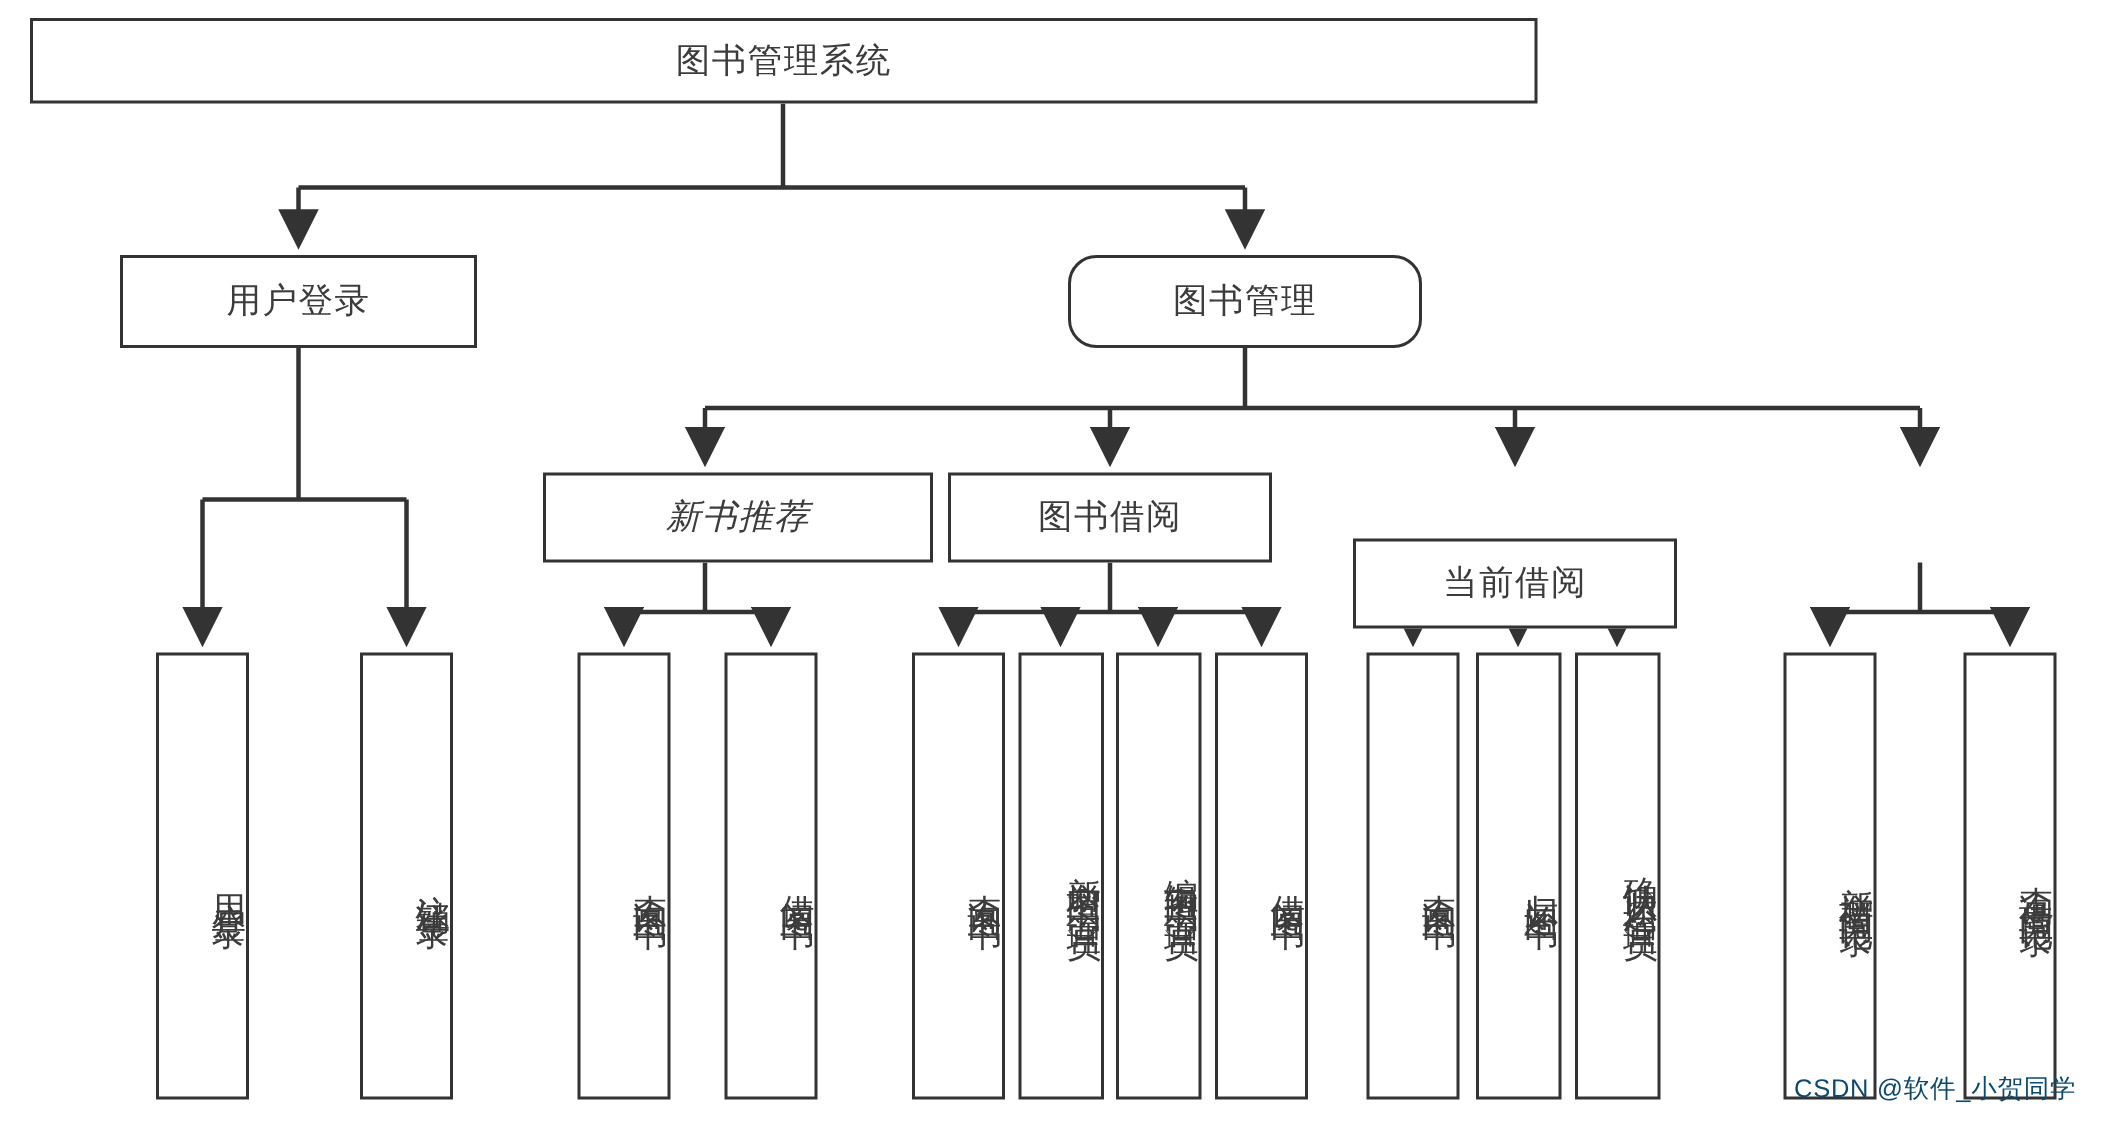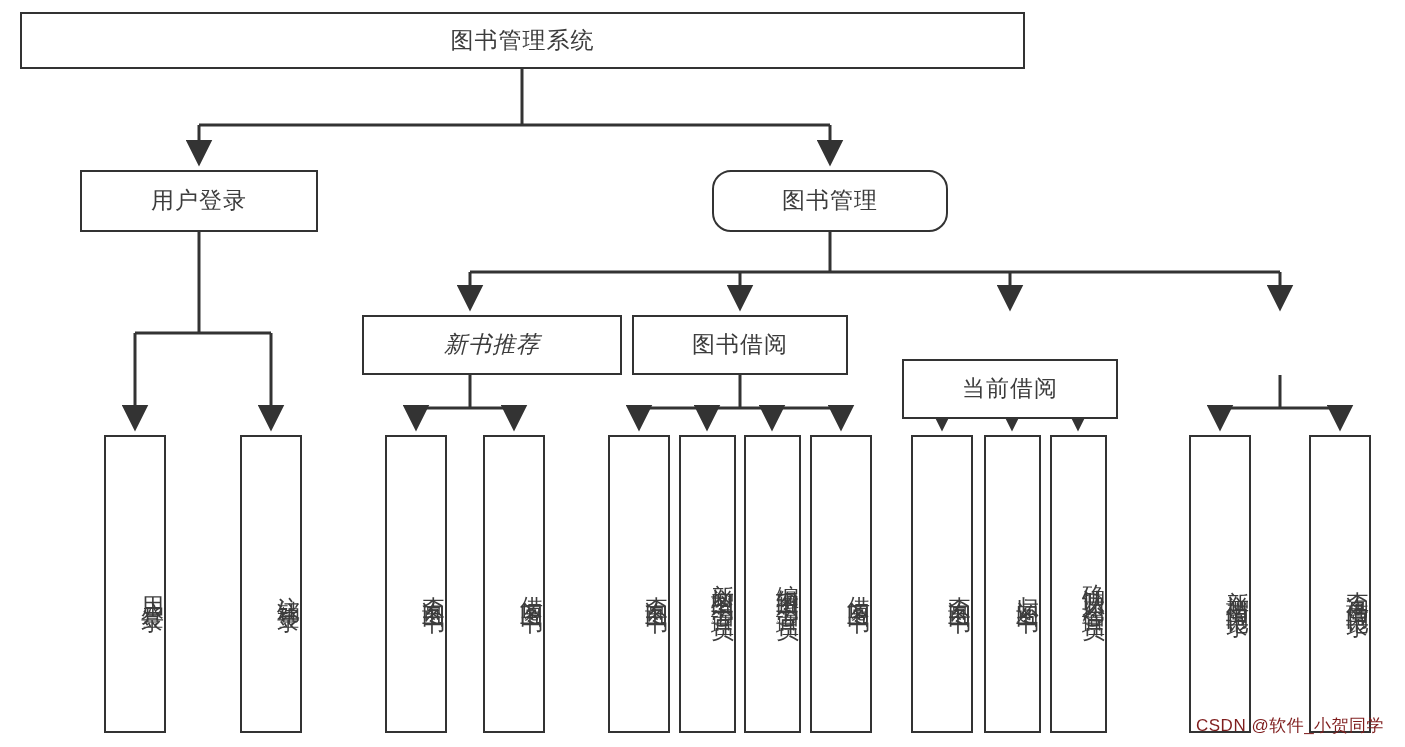--- a/index.html
+++ b/index.html
@@ -50,21 +50,21 @@
     align-items: flex-start;
     justify-content: center;
   }
   .node .label {
     display: block;
     white-space: pre-wrap;
   }
   .watermark {
     position: absolute;
     font-size: 17px;
-    color: #7f1d1d;
+    color: #0c4a6e;
     white-space: nowrap;
     letter-spacing: 0.5px;
   }
 </style>
 </head>
 <body>
 
 <div id="canvas">
 
   <svg id="edges" viewBox="0 0 1405 747" xmlns="http://www.w3.org/2000/svg">

